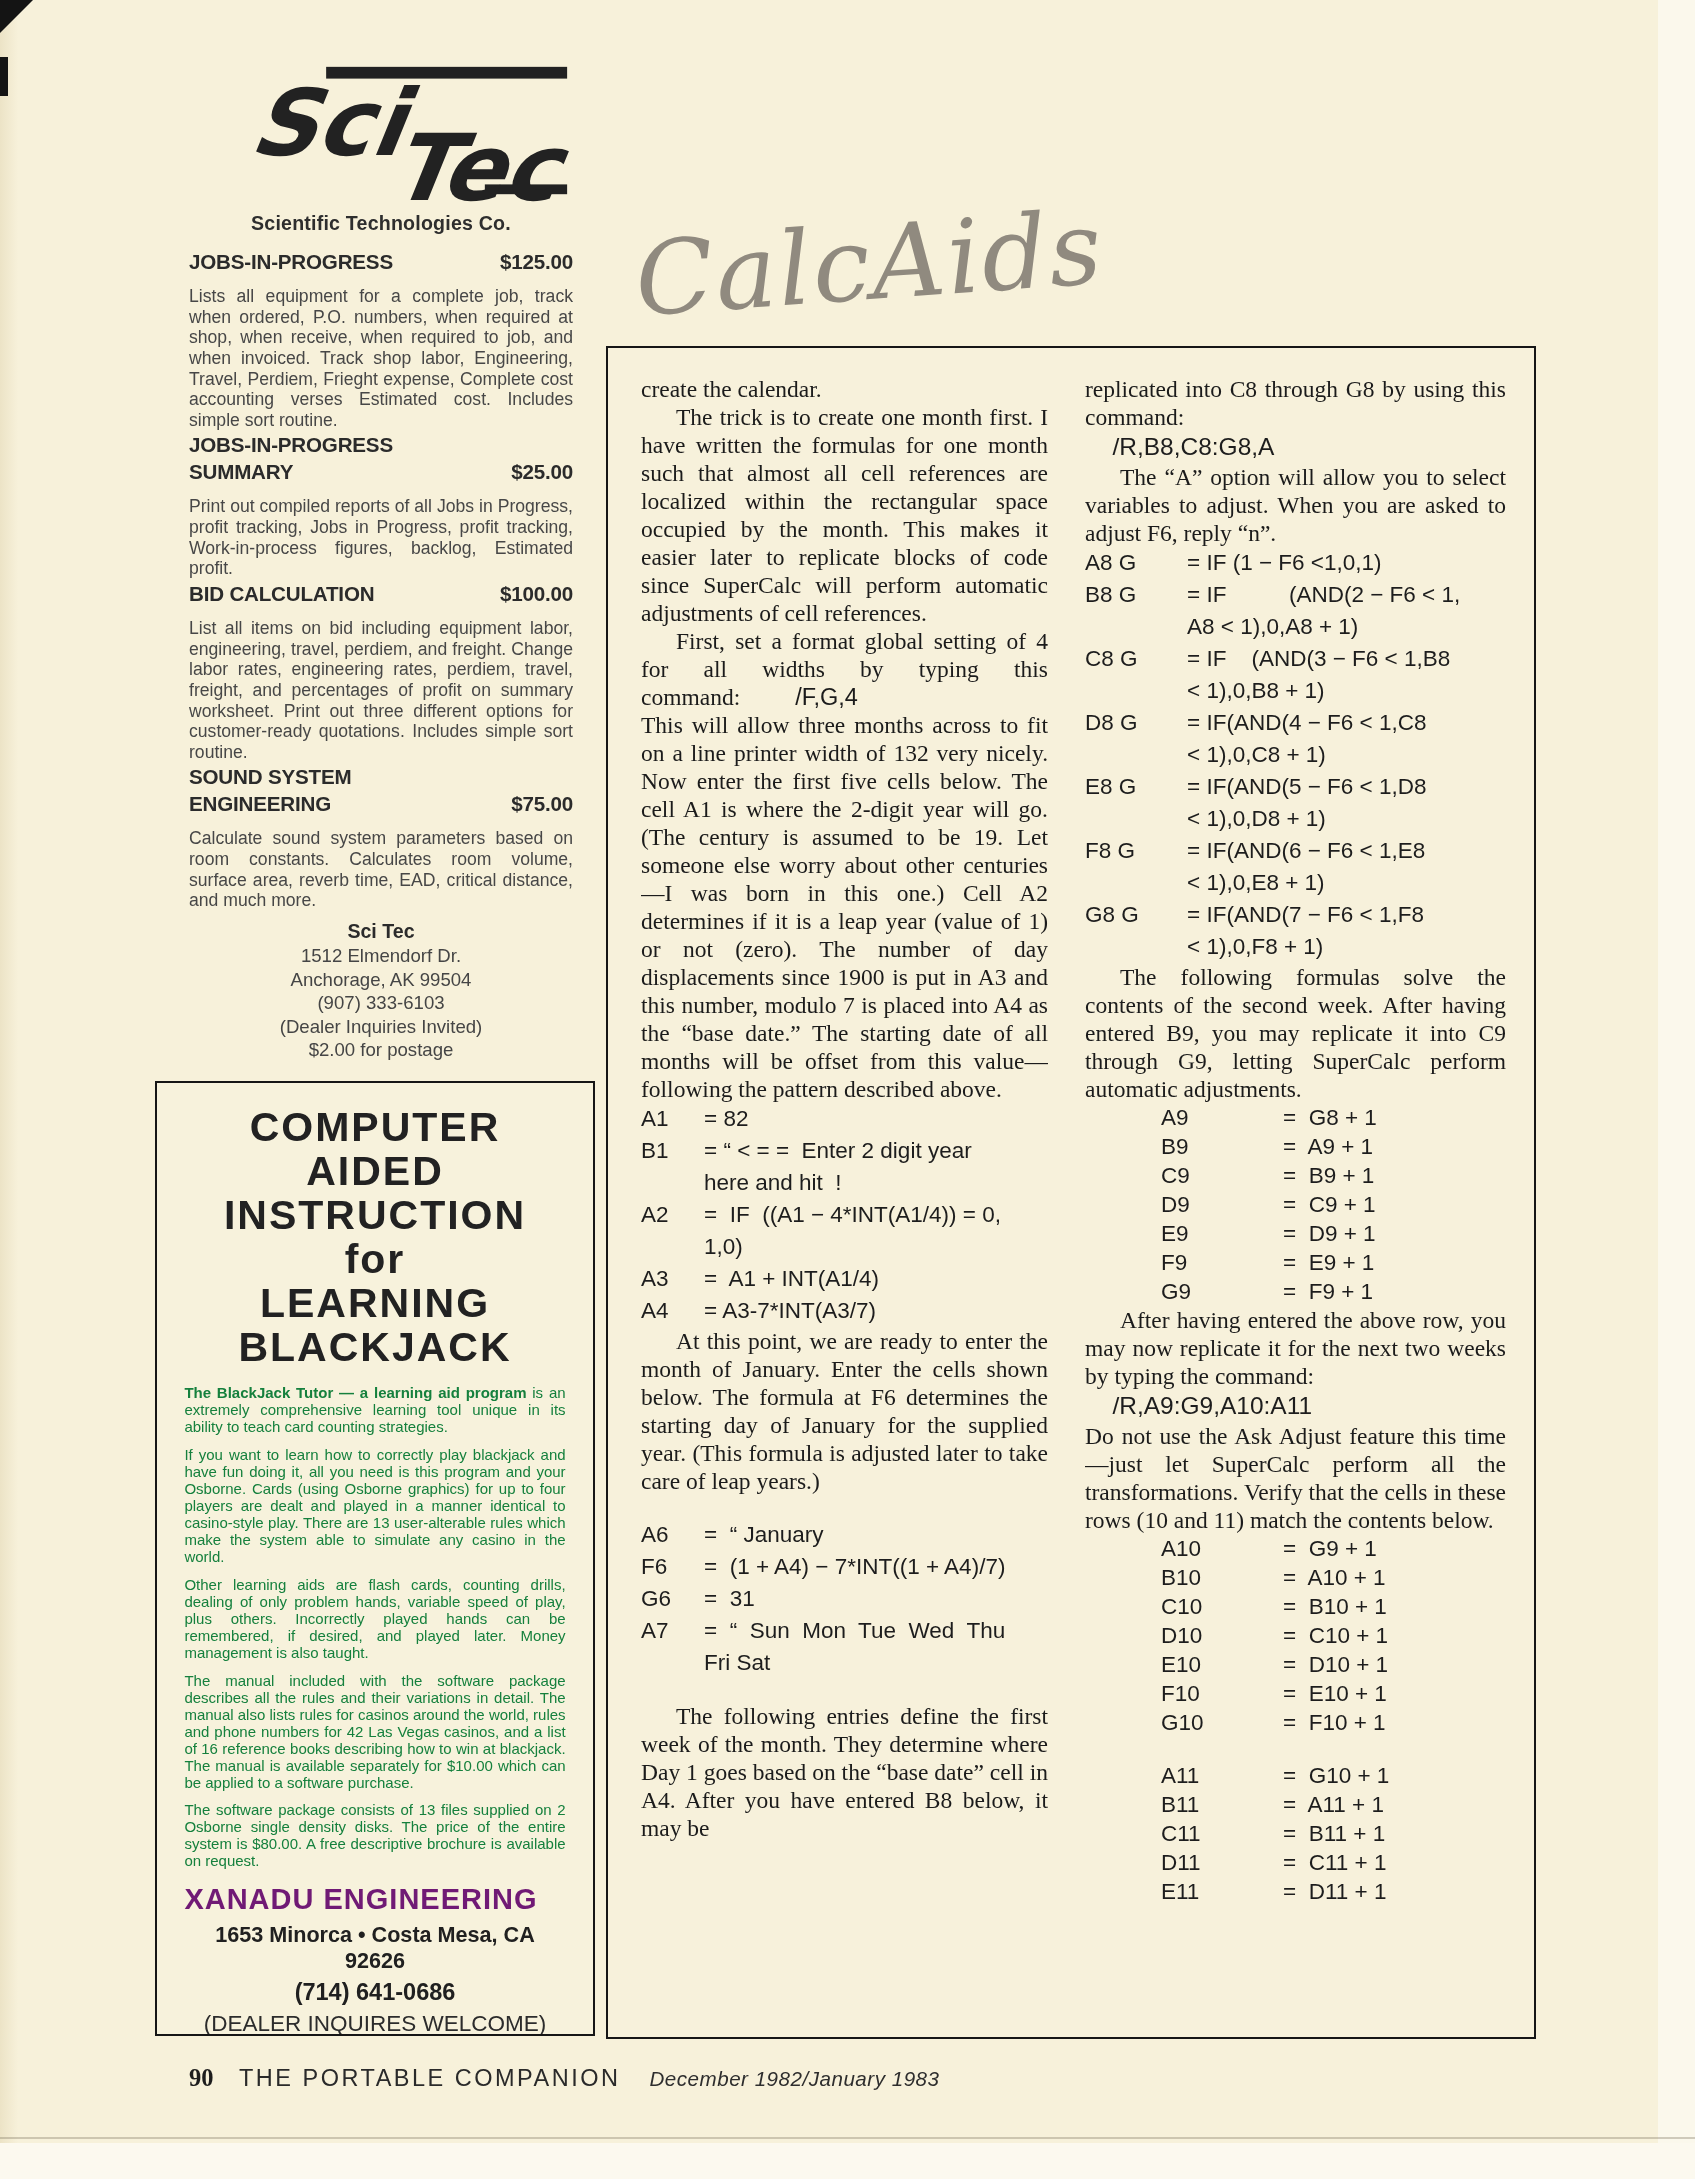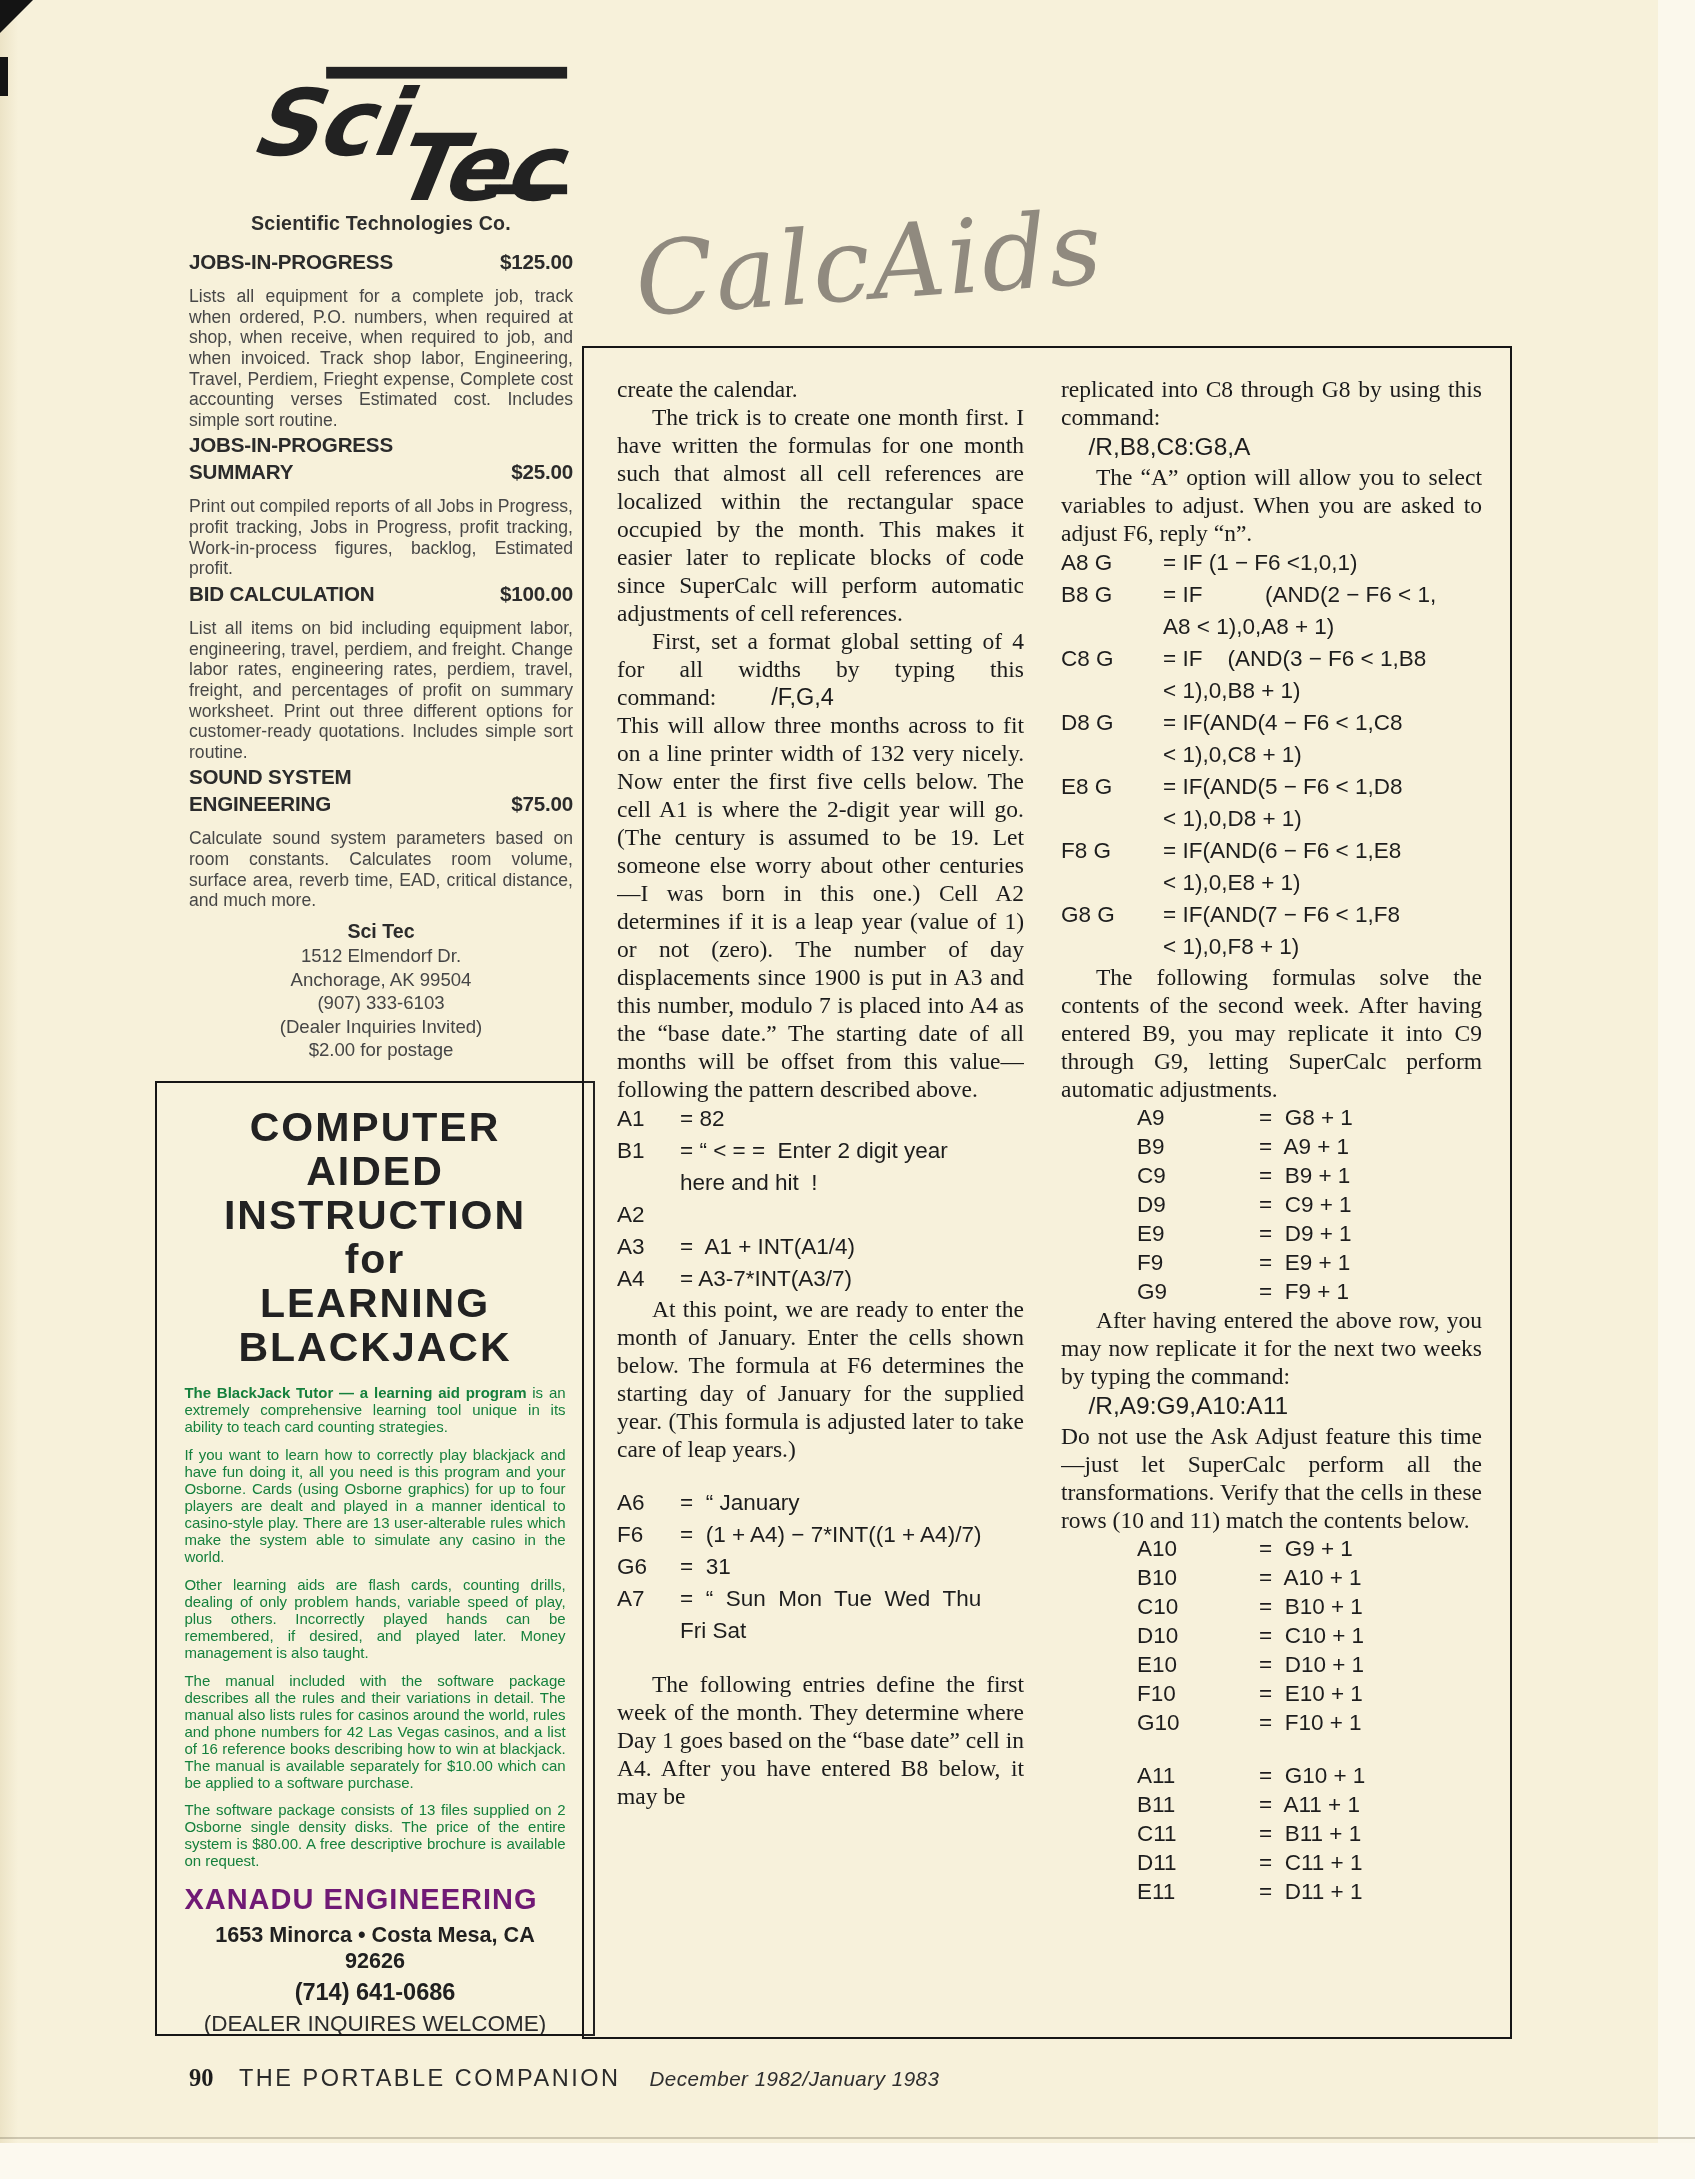--- a/index.html
+++ b/index.html
@@ -32,21 +32,21 @@
   .bjp b{font-weight:bold;}
   .bj-company{font-weight:bold;font-size:29px;letter-spacing:1px;text-align:left;margin-top:14px;color:#701a75;}
   .bj-address{font-weight:bold;font-size:21.6px;text-align:center;margin-top:5.9px;color:#202020;}
   .bj-phone{font-weight:bold;font-size:23.5px;text-align:center;margin-top:4.9px;color:#202020;}
   .bj-dealer{font-size:22.5px;text-align:center;margin-top:4.9px;color:#2c2c2c;}
 
   
   .script-title{position:absolute;left:635px;top:204px;font-family:"DejaVu Serif",serif;
                 font-style:italic;font-size:102px;color:#908a7f;transform:rotate(-4deg);
                 letter-spacing:2px;z-index:5;}
-  .article-box{position:absolute;left:582px;top:346px;width:930px;height:1693px;
+  .article-box{position:absolute;left:606px;top:346px;width:930px;height:1693px;
                border:2.9px solid #161616;box-sizing:border-box;background:rgba(255,255,255,0.05);}
   .acol{position:absolute;top:27.4px;height:1629px;overflow:hidden;
         font-family:"Liberation Serif",serif;}
   #col1{left:33px;width:407px;}
   #col2{left:477px;width:421px;}
   .ap{font-size:23.5px;line-height:28px;text-align:justify;margin:0;color:#1b1b1b;}
   .ap.ind{text-indent:35px;}
   .cmdin{font-family:"Liberation Sans",sans-serif;font-size:23.5px;margin-left:55px;}
   .cmdline{font-family:"Liberation Sans",sans-serif;font-size:24.5px;line-height:32px;padding-left:27.4px;}
   .coderow{display:flex;font-family:"Liberation Sans",sans-serif;font-size:22.5px;line-height:32px;justify-content:space-between;}
@@ -168,20 +168,24 @@
         </div>
         <div class="coderow">
           <span class="clabel">B1</span>
           <span class="cbody">
             <span class="cline">= “ &lt; = =  Enter 2 digit year</span>
             <span class="cline cont">here and hit  !</span>
           </span>
         </div>
         <div class="coderow">
           <span class="clabel">A2</span>
+          <span class="cbody">
+            <span class="cline">=  IF  ((A1 − 4*INT(A1/4)) = 0,</span>
+            <span class="cline cont">1,0)</span>
+          </span>
         </div>
         <div class="coderow">
           <span class="clabel">A3</span>
           <span class="cbody">
             <span class="cline">=  A1 + INT(A1/4)</span>
           </span>
         </div>
         <div class="coderow">
           <span class="clabel">A4</span>
           <span class="cbody">

